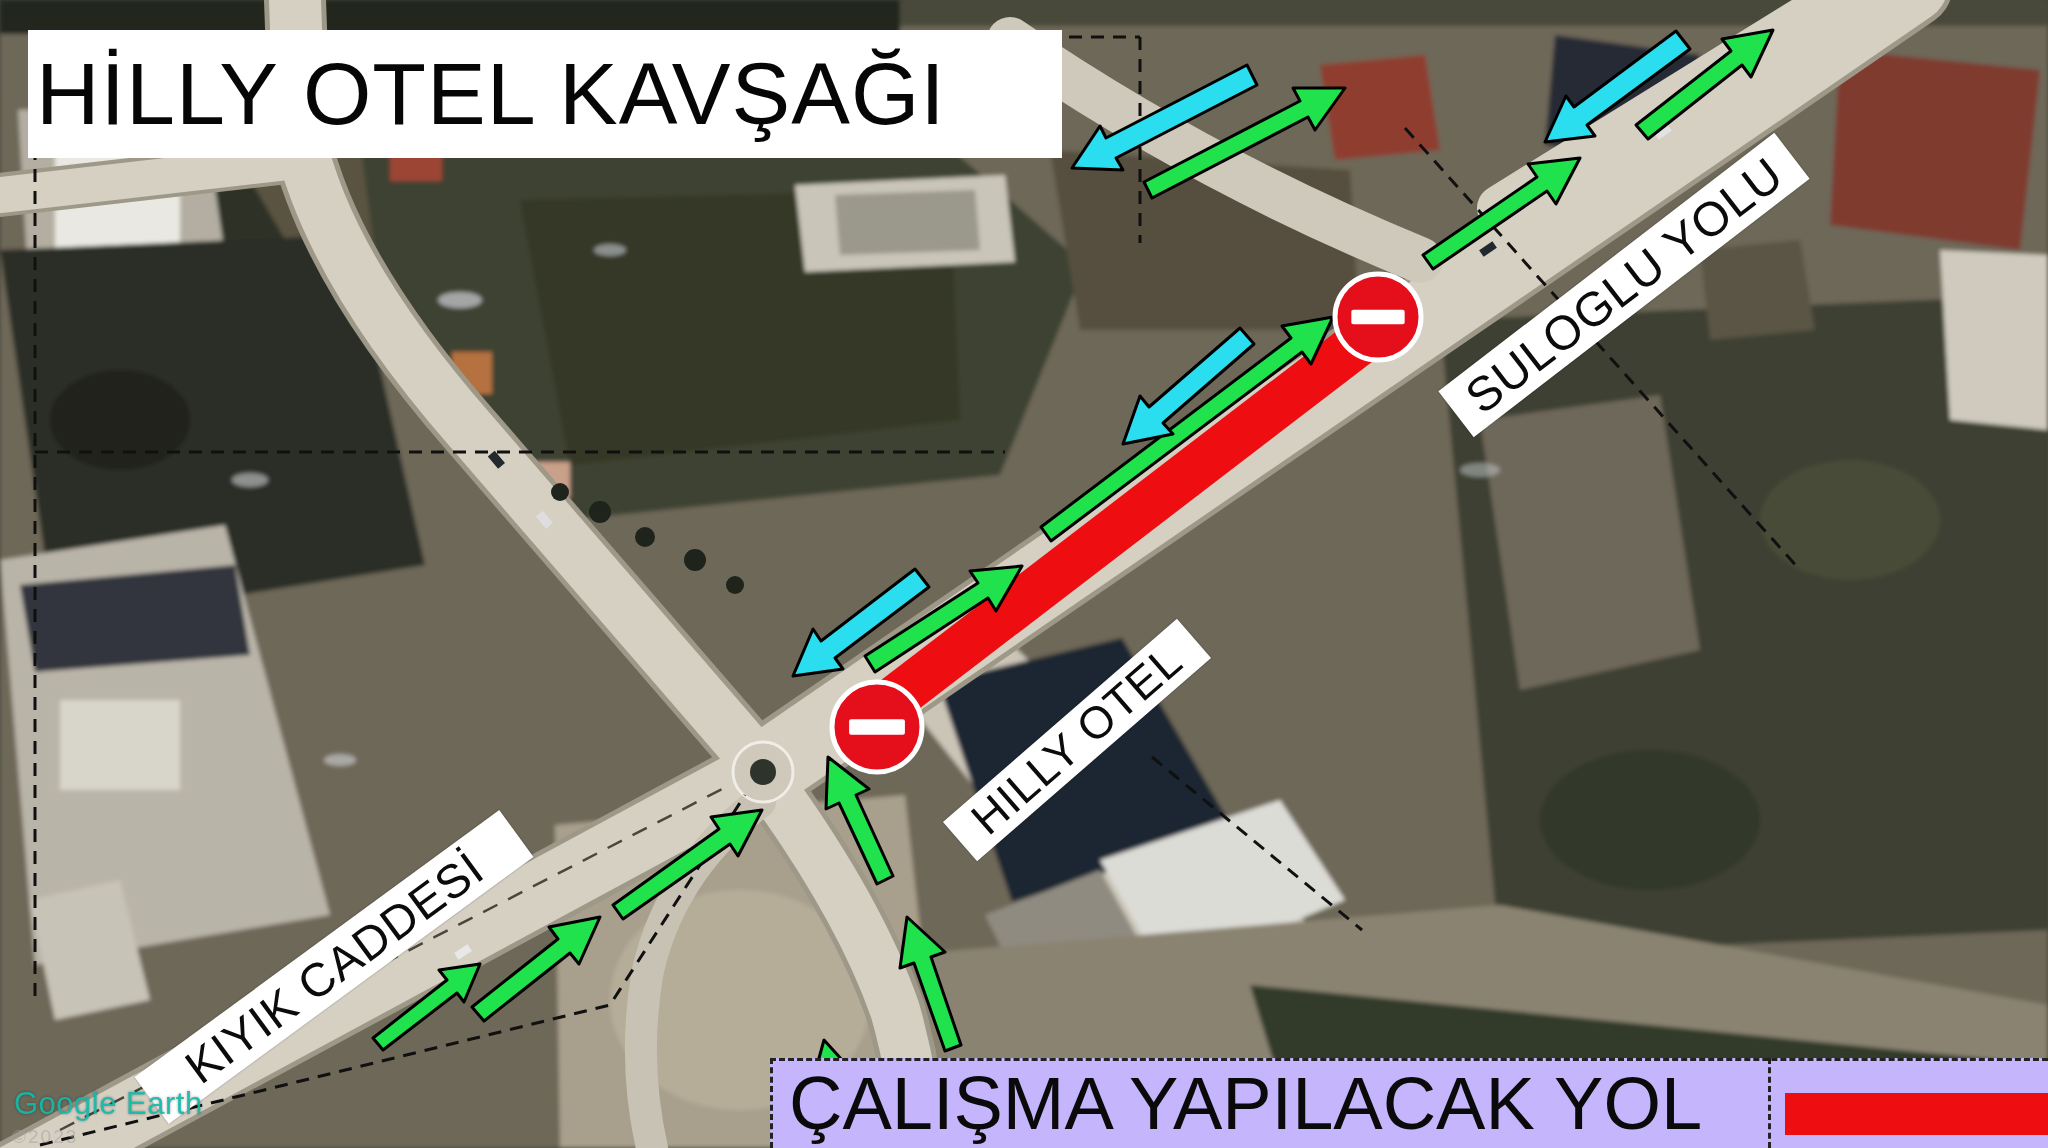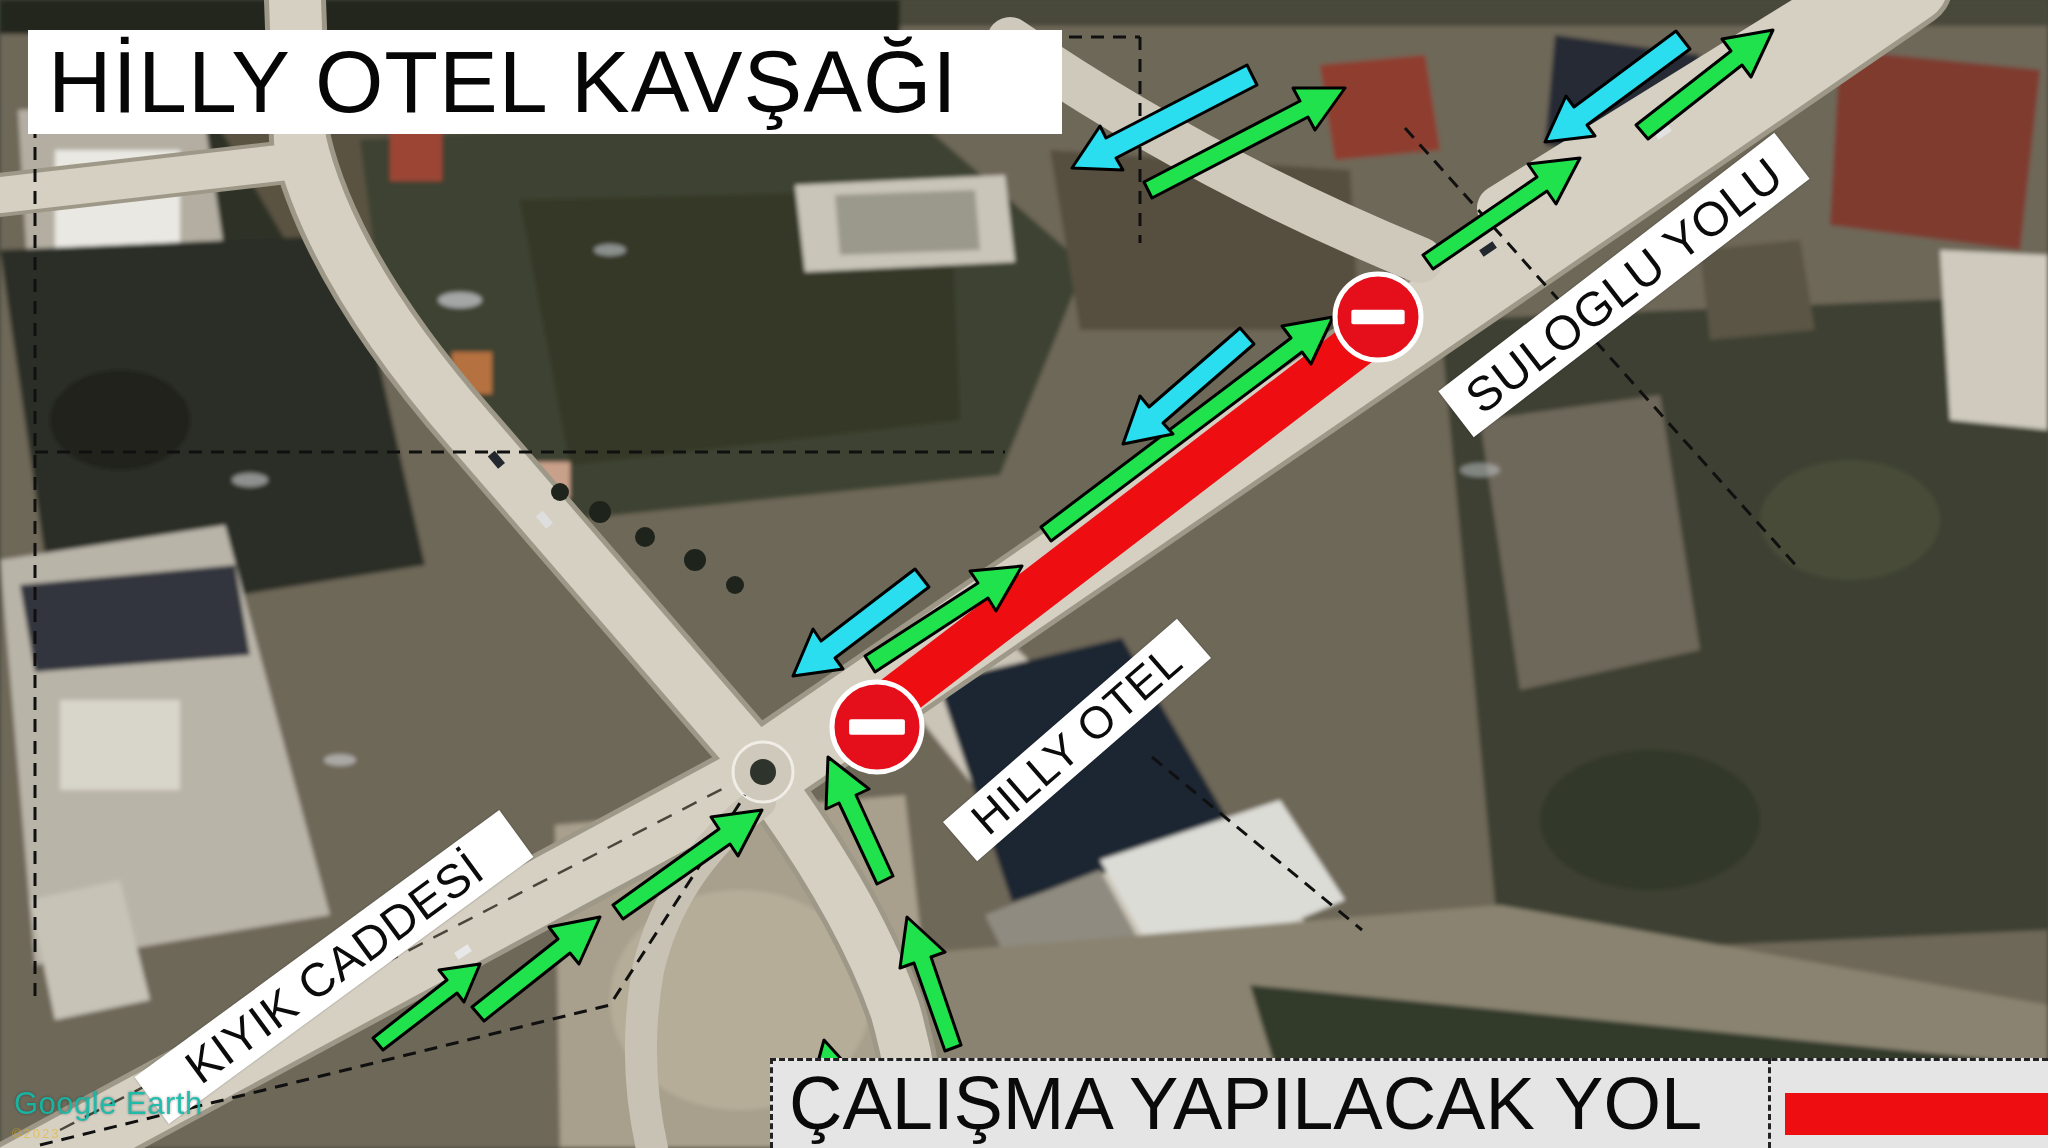--- a/index.html
+++ b/index.html
@@ -8,35 +8,35 @@
   #map-svg{position:absolute;left:0;top:0;}
   .map-label{position:absolute;background:#ffffff;color:#0b0b0b;white-space:nowrap;
              display:flex;align-items:center;justify-content:center;
              box-shadow:0 0 2px rgba(0,0,0,.35);}
   #label-kiyik{left:108px;top:938px;width:452px;height:58px;font-size:47px;
                transform:rotate(-36.2deg);letter-spacing:1px;}
   #label-hilly{left:922px;top:714px;width:310px;height:52px;font-size:45px;
                transform:rotate(-41deg);letter-spacing:1px;}
   #label-suloglu{left:1412px;top:256px;width:424px;height:58px;font-size:48px;
                transform:rotate(-37.6deg);letter-spacing:1px;}
-  #title-box{position:absolute;left:28px;top:30px;width:1034px;height:104px;
+  #title-box{position:absolute;left:28px;top:30px;width:1034px;height:128px;
              background:#ffffff;color:#060606;font-size:88px;letter-spacing:1px;
-             display:flex;align-items:center;padding-left:20px;box-sizing:border-box;}
+             display:flex;align-items:center;padding-left:8px;box-sizing:border-box;}
   #legend-box{position:absolute;left:770px;top:1058px;width:1278px;height:90px;
-              background:#e5e5e5;border-top:3px dashed #222;border-left:3px dashed #222;
+              background:#c4b5fd;border-top:3px dashed #222;border-left:3px dashed #222;
               box-sizing:border-box;}
   #legend-text{position:absolute;left:16px;top:0;height:86px;line-height:86px;
                color:#0a0a0a;font-size:74px;letter-spacing:0px;white-space:nowrap;}
   #legend-swatch{position:absolute;left:1012px;top:32px;width:266px;height:42px;}
   #legend-dash-line{position:absolute;left:1768px;top:1058px;height:90px;width:0;
                border-left:3px dashed #222;}
   #watermark{position:absolute;left:14px;top:1086px;color:#14b8a6;opacity:.93;
              font-size:31px;letter-spacing:.5px;text-shadow:0 0 3px rgba(0,0,0,.4);}
-  #fineprint{position:absolute;left:12px;top:1126px;color:#eab308;opacity:.55;
-             font-size:13px;letter-spacing:2px;}
+  #fineprint{position:absolute;left:12px;top:1126px;color:#a3a3a3;opacity:.55;
+             font-size:19px;letter-spacing:2px;}
 </style>
 </head>
 <body>
 
 <div id="stage">
 
   <svg id="map-svg" width="2048" height="1148" viewBox="0 0 2048 1148">
     <defs>
       <filter id="soft" x="-5%" y="-5%" width="110%" height="110%">
         <feGaussianBlur stdDeviation="2.2"></feGaussianBlur>

